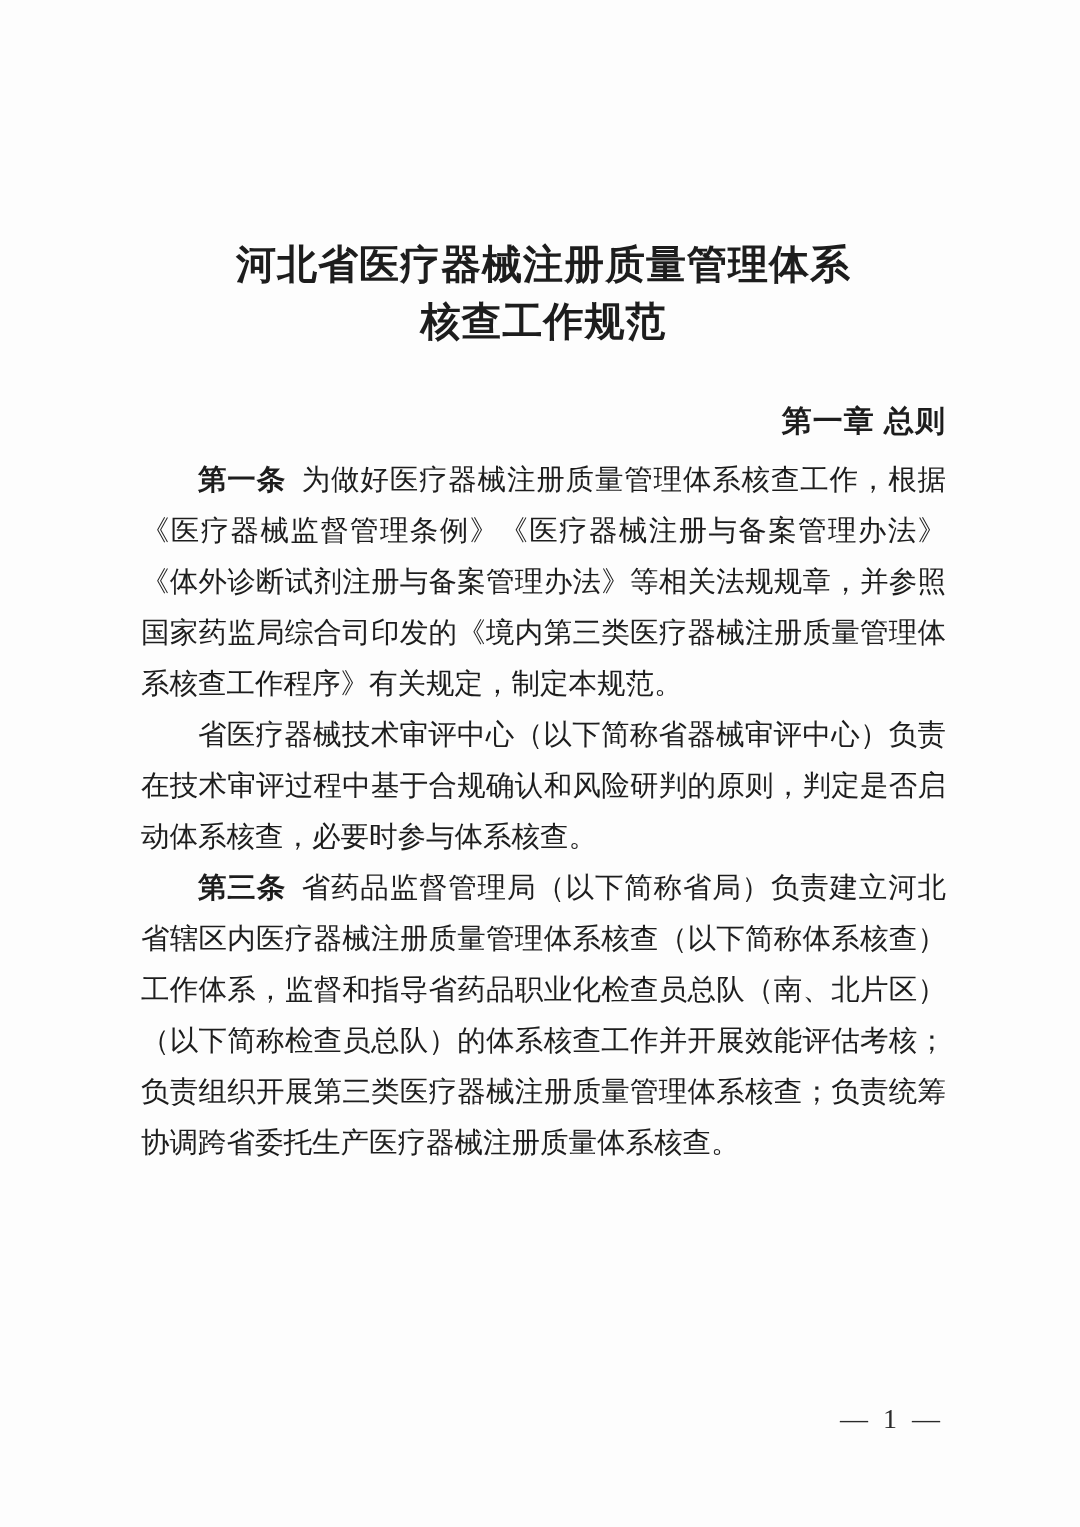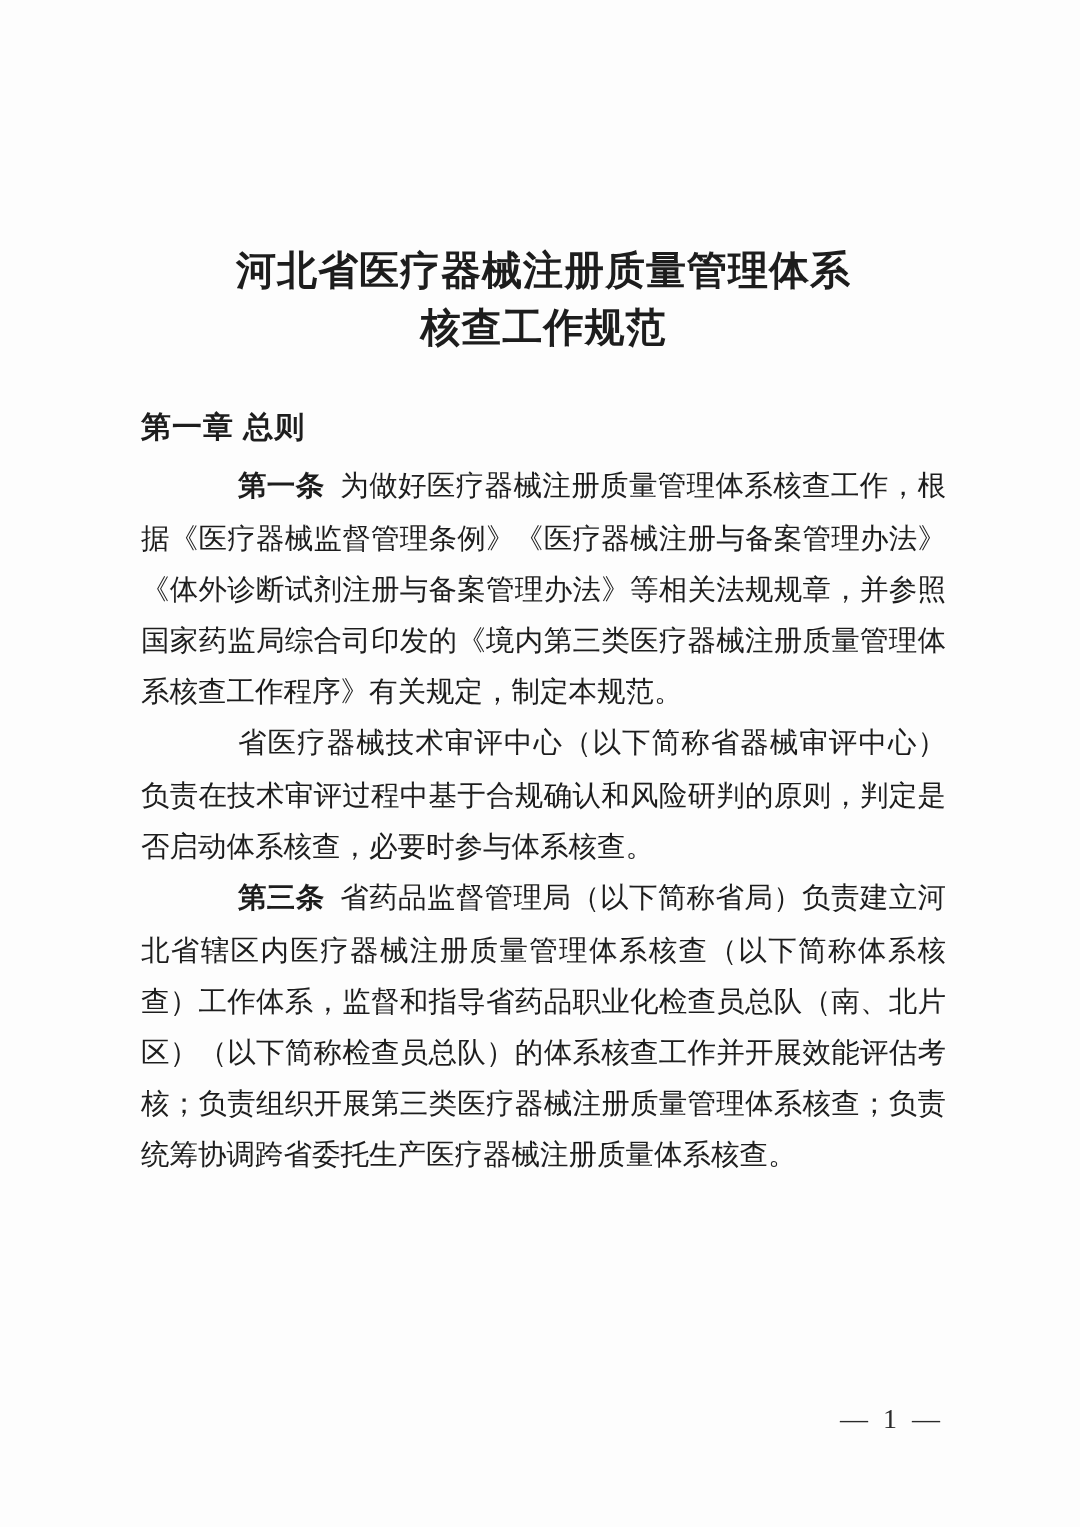--- a/index.html
+++ b/index.html
@@ -15,54 +15,53 @@
     background: #fdfdfd;
     color: #1d1d1d;
     font-family: "Liberation Serif", "DejaVu Serif", serif;
     overflow: hidden;
     box-sizing: border-box;
   }
   .content {
     position: absolute;
     left: 141px;
     right: 134px;
-    top: 6px;
+    top: 0;
   }
   .doc-title {
     margin-top: 236px;
     text-align: center;
     font-weight: bold;
     font-size: 40px;
     line-height: 57px;
     letter-spacing: 1px;
   }
   .chapter-heading {
     margin-top: 50px;
-    text-align: left;
+    text-align: right;
     font-weight: bold;
     font-size: 30px;
     line-height: 42px;
     letter-spacing: 1px;
     font-family: "Liberation Sans", "DejaVu Sans", sans-serif;
   }
   .body-text {
     margin-top: 12px;
     font-size: 28.5px;
     line-height: 51px;
     text-align: justify;
   }
   .body-text p {
     margin: 0;
     padding: 0;
     text-indent: 2em;
   }
   .article-lead {
     font-weight: bold;
-    font-family: Liberation Mono, monospace;
-    margin-left: 40px;
+    font-family: Liberation Sans, sans-serif;
   }
   .article-lead:not(:empty) {
     margin-right: 0.55em;
   }
   .page-footer {
     position: absolute;
     right: 136px;
     bottom: 92px;
     font-size: 28px;
     letter-spacing: 4px;

